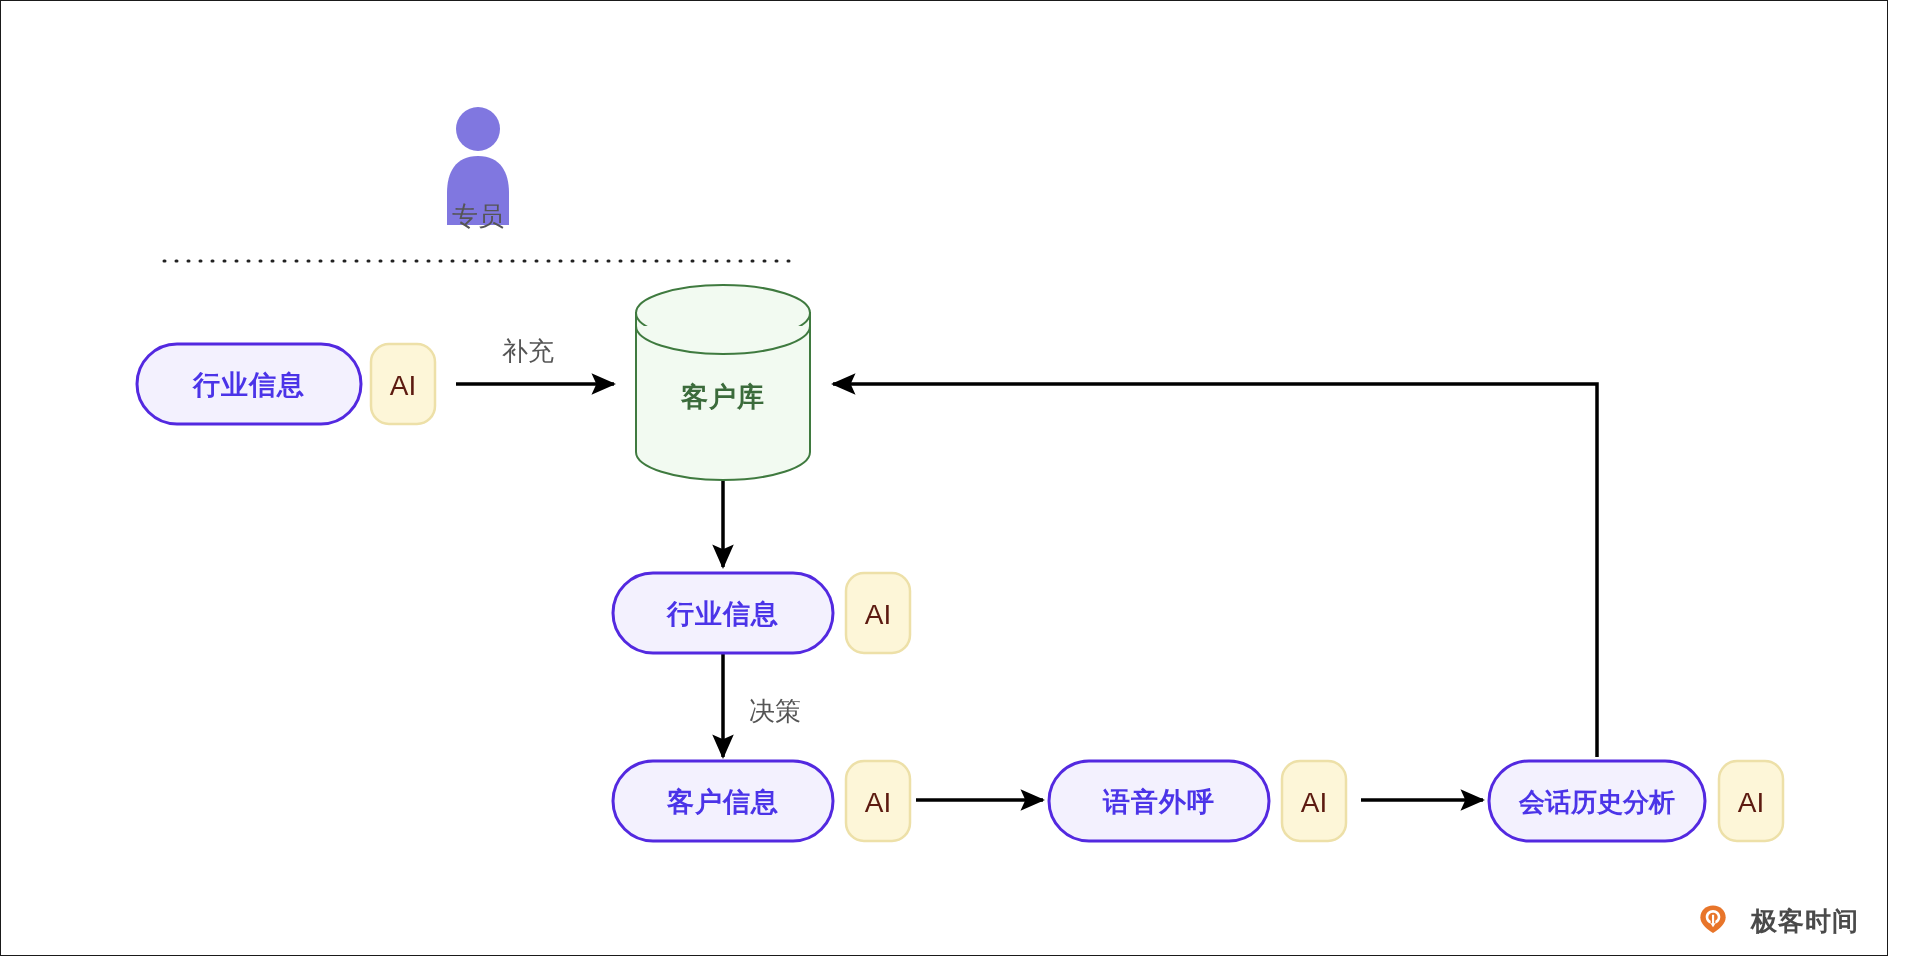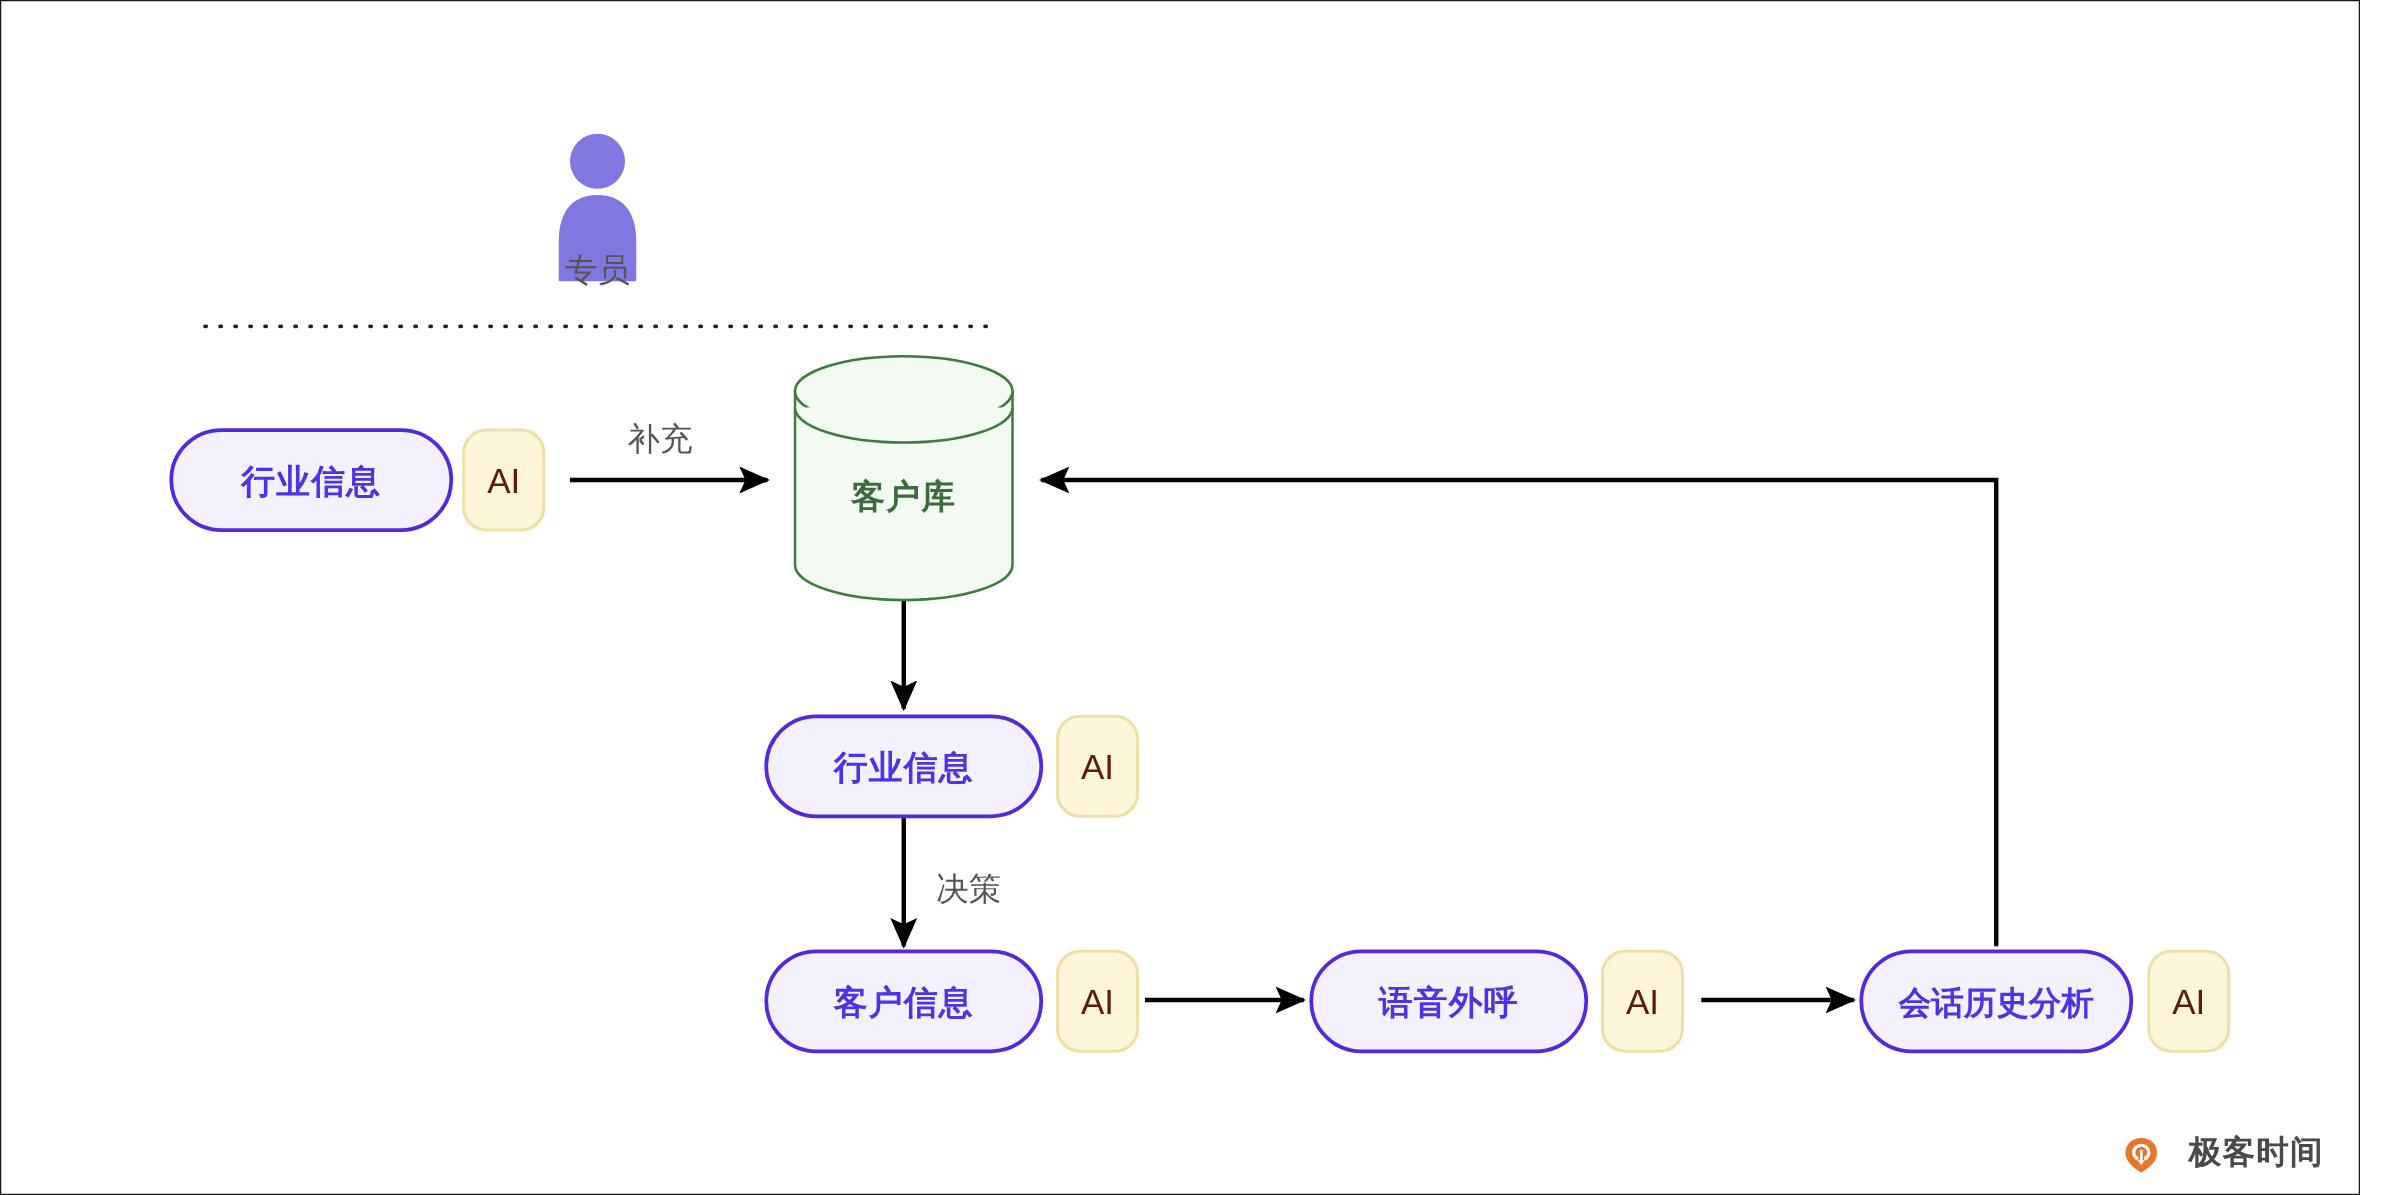--- a/index.html
+++ b/index.html
@@ -92,21 +92,21 @@
     stroke-linecap: round;
   }
   .actor-fill {
     fill: #8077e0;
   }
   #watermark {
     position: absolute;
     right: 28px;
     bottom: 16px;
     display: flex;
-    align-items: flex-end;
+    align-items: flex-start;
     gap: 23px;
   }
   #watermark .wm-text {
     font-size: 26px;
     font-weight: bold;
     color: #4a4a4a;
     letter-spacing: 1px;
     font-family: "Liberation Sans", "DejaVu Sans", sans-serif;
   }
 </style>

